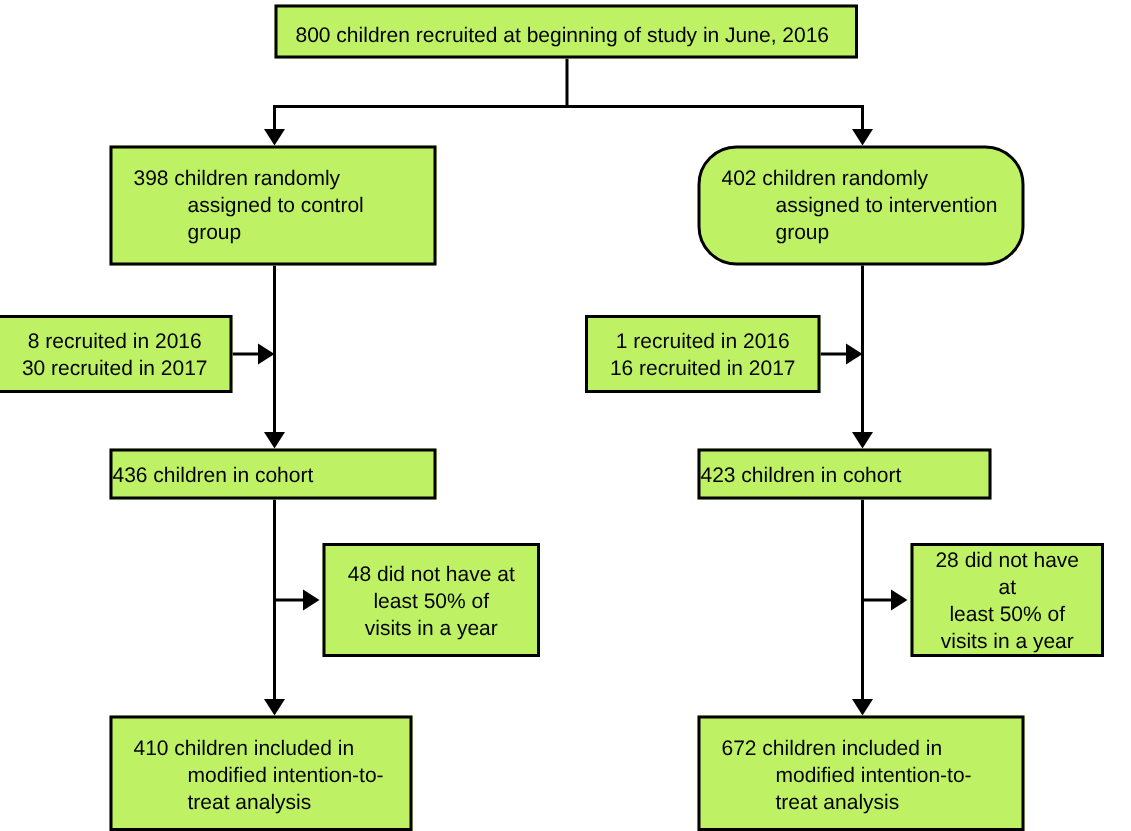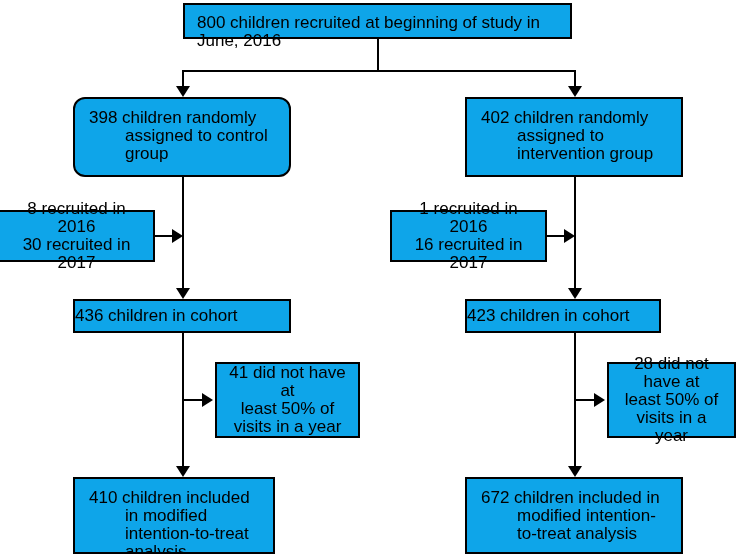--- a/index.html
+++ b/index.html
@@ -12,23 +12,23 @@
     width: 754px;
     height: 554px;
     background: #ffffff;
     font-family: "Liberation Sans", sans-serif;
     overflow: hidden;
   }
   .box {
     position: absolute;
     box-sizing: border-box;
     border: 2px solid #000000;
-    background: #0ea5e9;
+    background: #bef264;
     color: #000000;
-    font-size: 17px;
+    font-size: 14px;
     line-height: 18px;
     z-index: 3;
   }
   .box .txt {
     display: block;
     white-space: pre-line;
   }
   
   .box.b-top { padding: 9px 10px 0 12px; }
   .box.b-top .txt { text-align: left; }
@@ -99,25 +99,25 @@
   <div class="vline" style="left:377px; top:39px; height:33px;"></div>
 
   <div class="hline" style="left:182px; top:70px; width:394px;"></div>
 
   <div class="vline" style="left:182px; top:70px; height:17px;"></div>
   <div class="arrow-down" style="left:176px; top:86px;"></div>
 
   <div class="vline" style="left:574px; top:70px; height:17px;"></div>
   <div class="arrow-down" style="left:568px; top:86px;"></div>
 
-  <div class="box hang" style="left:73px; top:97px; width:218px; height:80px;border-radius:12px;">
+  <div class="box hang" style="left:73px; top:97px; width:218px; height:80px;">
     <span class="txt">398 children randomly assigned to control group</span>
   </div>
 
-  <div class="box hang" style="left:465px; top:97px; width:218px; height:80px;">
+  <div class="box hang" style="left:465px; top:97px; width:218px; height:80px;border-radius:26px;">
     <span class="txt">402 children randomly assigned to intervention group</span>
   </div>
 
   <div class="vline" style="left:182px; top:177px; height:114px;"></div>
   <div class="arrow-down" style="left:176px; top:288px;"></div>
 
   <div class="vline" style="left:574px; top:177px; height:114px;"></div>
   <div class="arrow-down" style="left:568px; top:288px;"></div>
 
   <div class="box b-note" style="left:-2px; top:210px; width:157px; height:52px;">
@@ -142,21 +142,21 @@
     <span class="txt">423 children in cohort</span>
   </div>
 
   <div class="vline" style="left:182px; top:333px; height:136px;"></div>
   <div class="arrow-down" style="left:176px; top:466px;"></div>
 
   <div class="vline" style="left:574px; top:333px; height:136px;"></div>
   <div class="arrow-down" style="left:568px; top:466px;"></div>
 
   <div class="box b-note" style="left:215px; top:362px; width:145px; height:76px;">
-    <span class="txt">41 did not have at</span>
+    <span class="txt">48 did not have at</span>
     <span class="txt">least 50% of</span>
     <span class="txt">visits in a year</span>
   </div>
   <div class="hline" style="left:182px; top:399px; width:22px;"></div>
   <div class="arrow-right" style="left:202px; top:393px;"></div>
 
   <div class="box b-note" style="left:607px; top:362px; width:129px; height:76px;">
     <span class="txt">28 did not have at</span>
     <span class="txt">least 50% of</span>
     <span class="txt">visits in a year</span>

